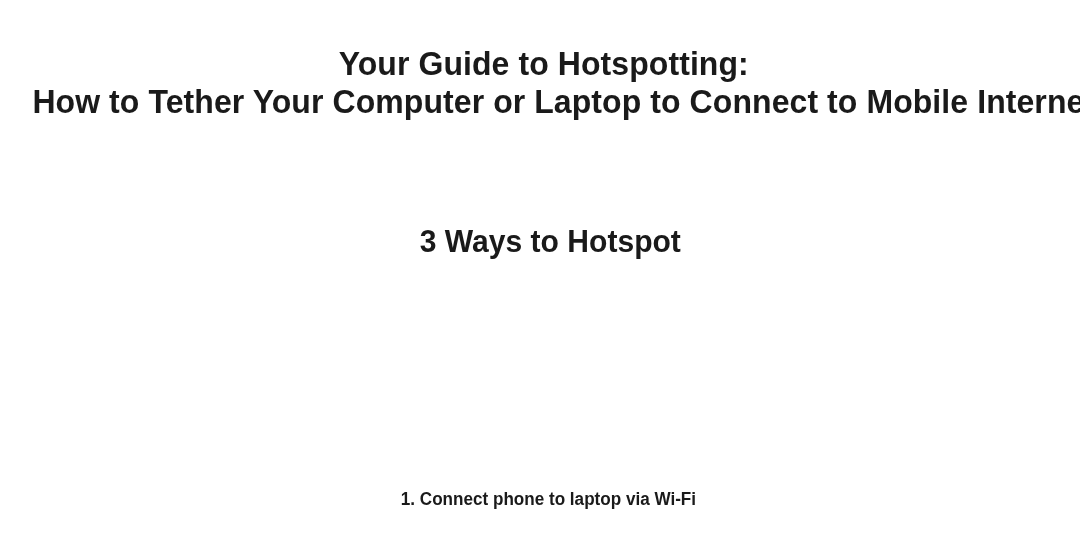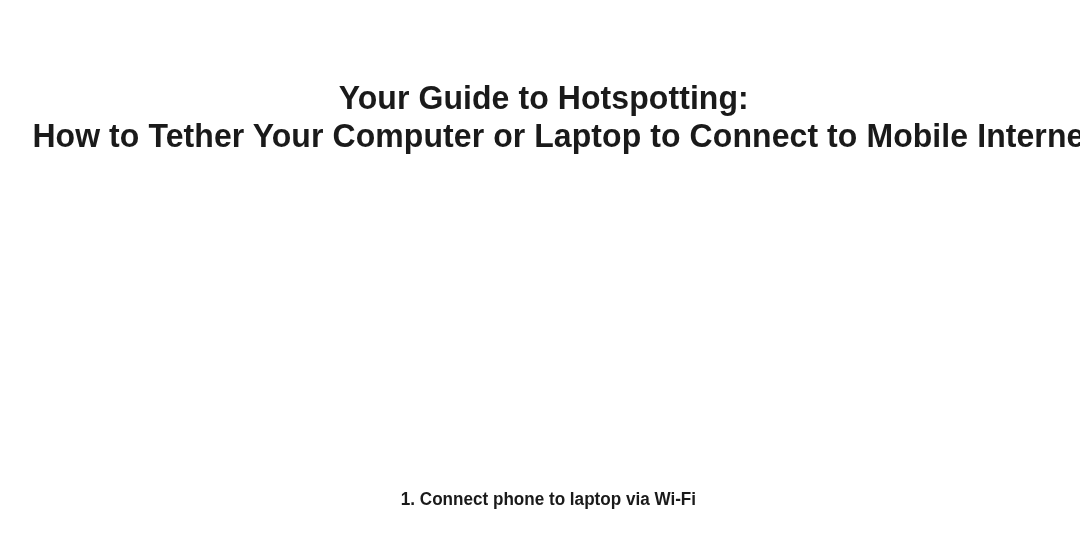--- a/index.html
+++ b/index.html
@@ -23,21 +23,20 @@
     background: #ffffff;
   }
 
   
   .title-block {
     position: absolute;
     left: 0;
     top: 44px;
     width: 1080px;
     text-align: center;
-    margin-top: 34px;
   }
   .title-line {
     display: block;
     font-family: "Liberation Sans Narrow", "Liberation Sans", sans-serif;
     font-weight: bold;
     font-size: 34px;
     line-height: 38px;
     letter-spacing: 0.1px;
     color: #1a1a1a;
     transform: scaleX(0.94);
@@ -111,20 +110,23 @@
 </head>
 <body>
 
 <div class="page">
 
   <div class="title-block">
     <span class="title-line title-line-1">Your Guide to Hotspotting:</span>
     <span class="title-line title-line-2">How to Tether Your Computer or Laptop to Connect to Mobile Internet</span>
   </div>
 
+  <div class="section-heading">
+    <span>3 Ways to Hotspot</span>
+  </div>
 
   <div class="illustration-band">
     <div class="illustration-slot"></div>
     <div class="illustration-slot"></div>
     <div class="illustration-slot"></div>
   </div>
 
   <div class="captions-row">
     <div class="caption-cell">
       <span>1. Connect phone to laptop via Wi-Fi</span>

